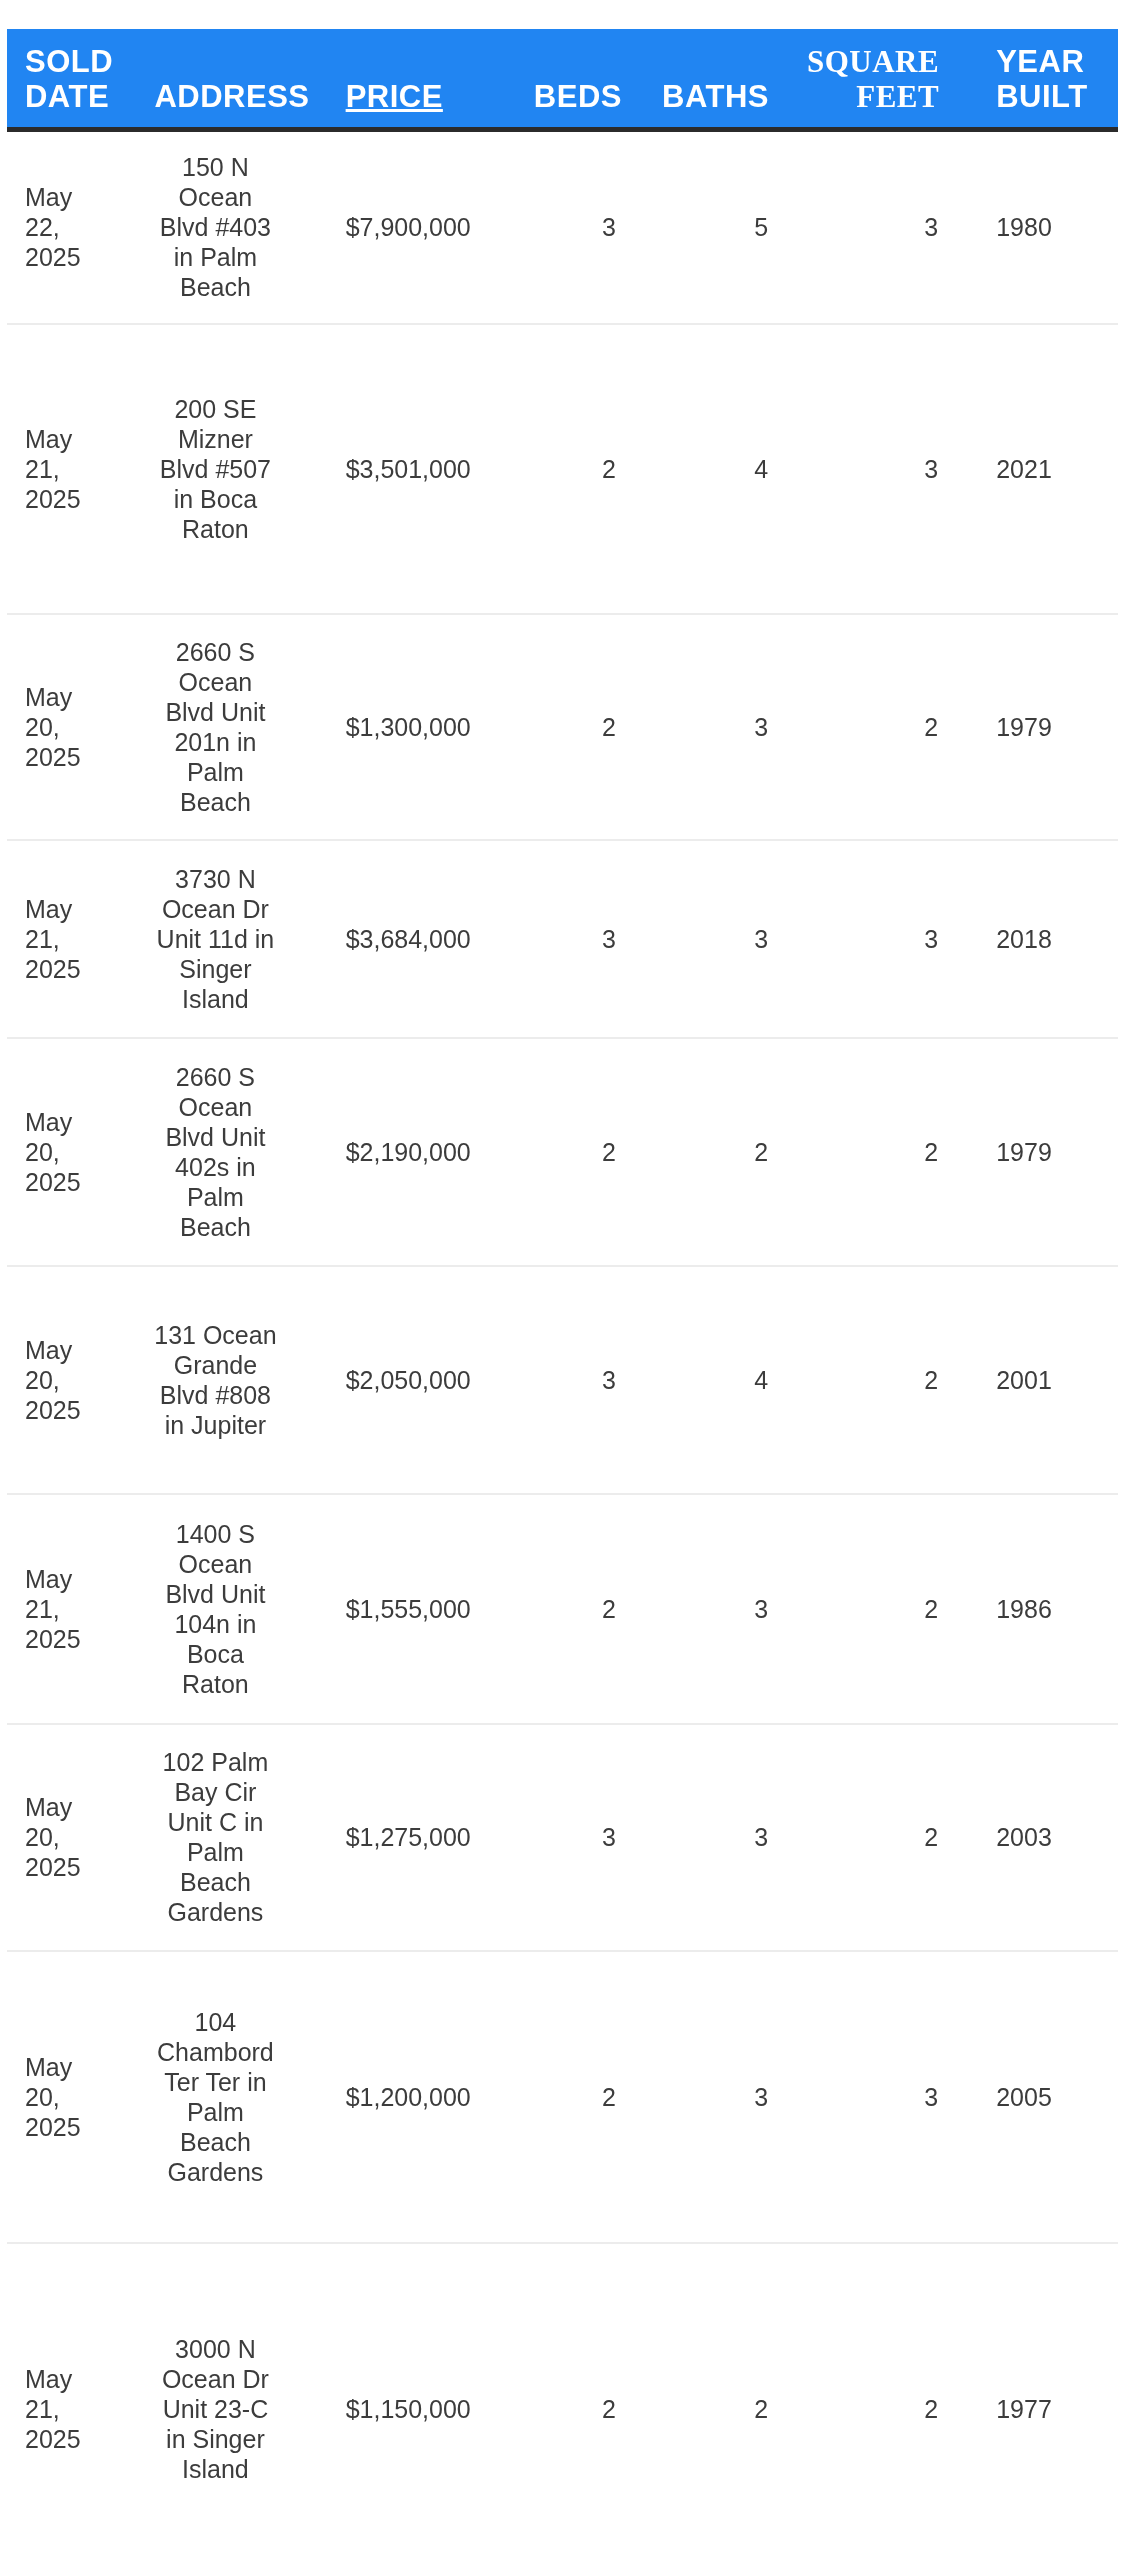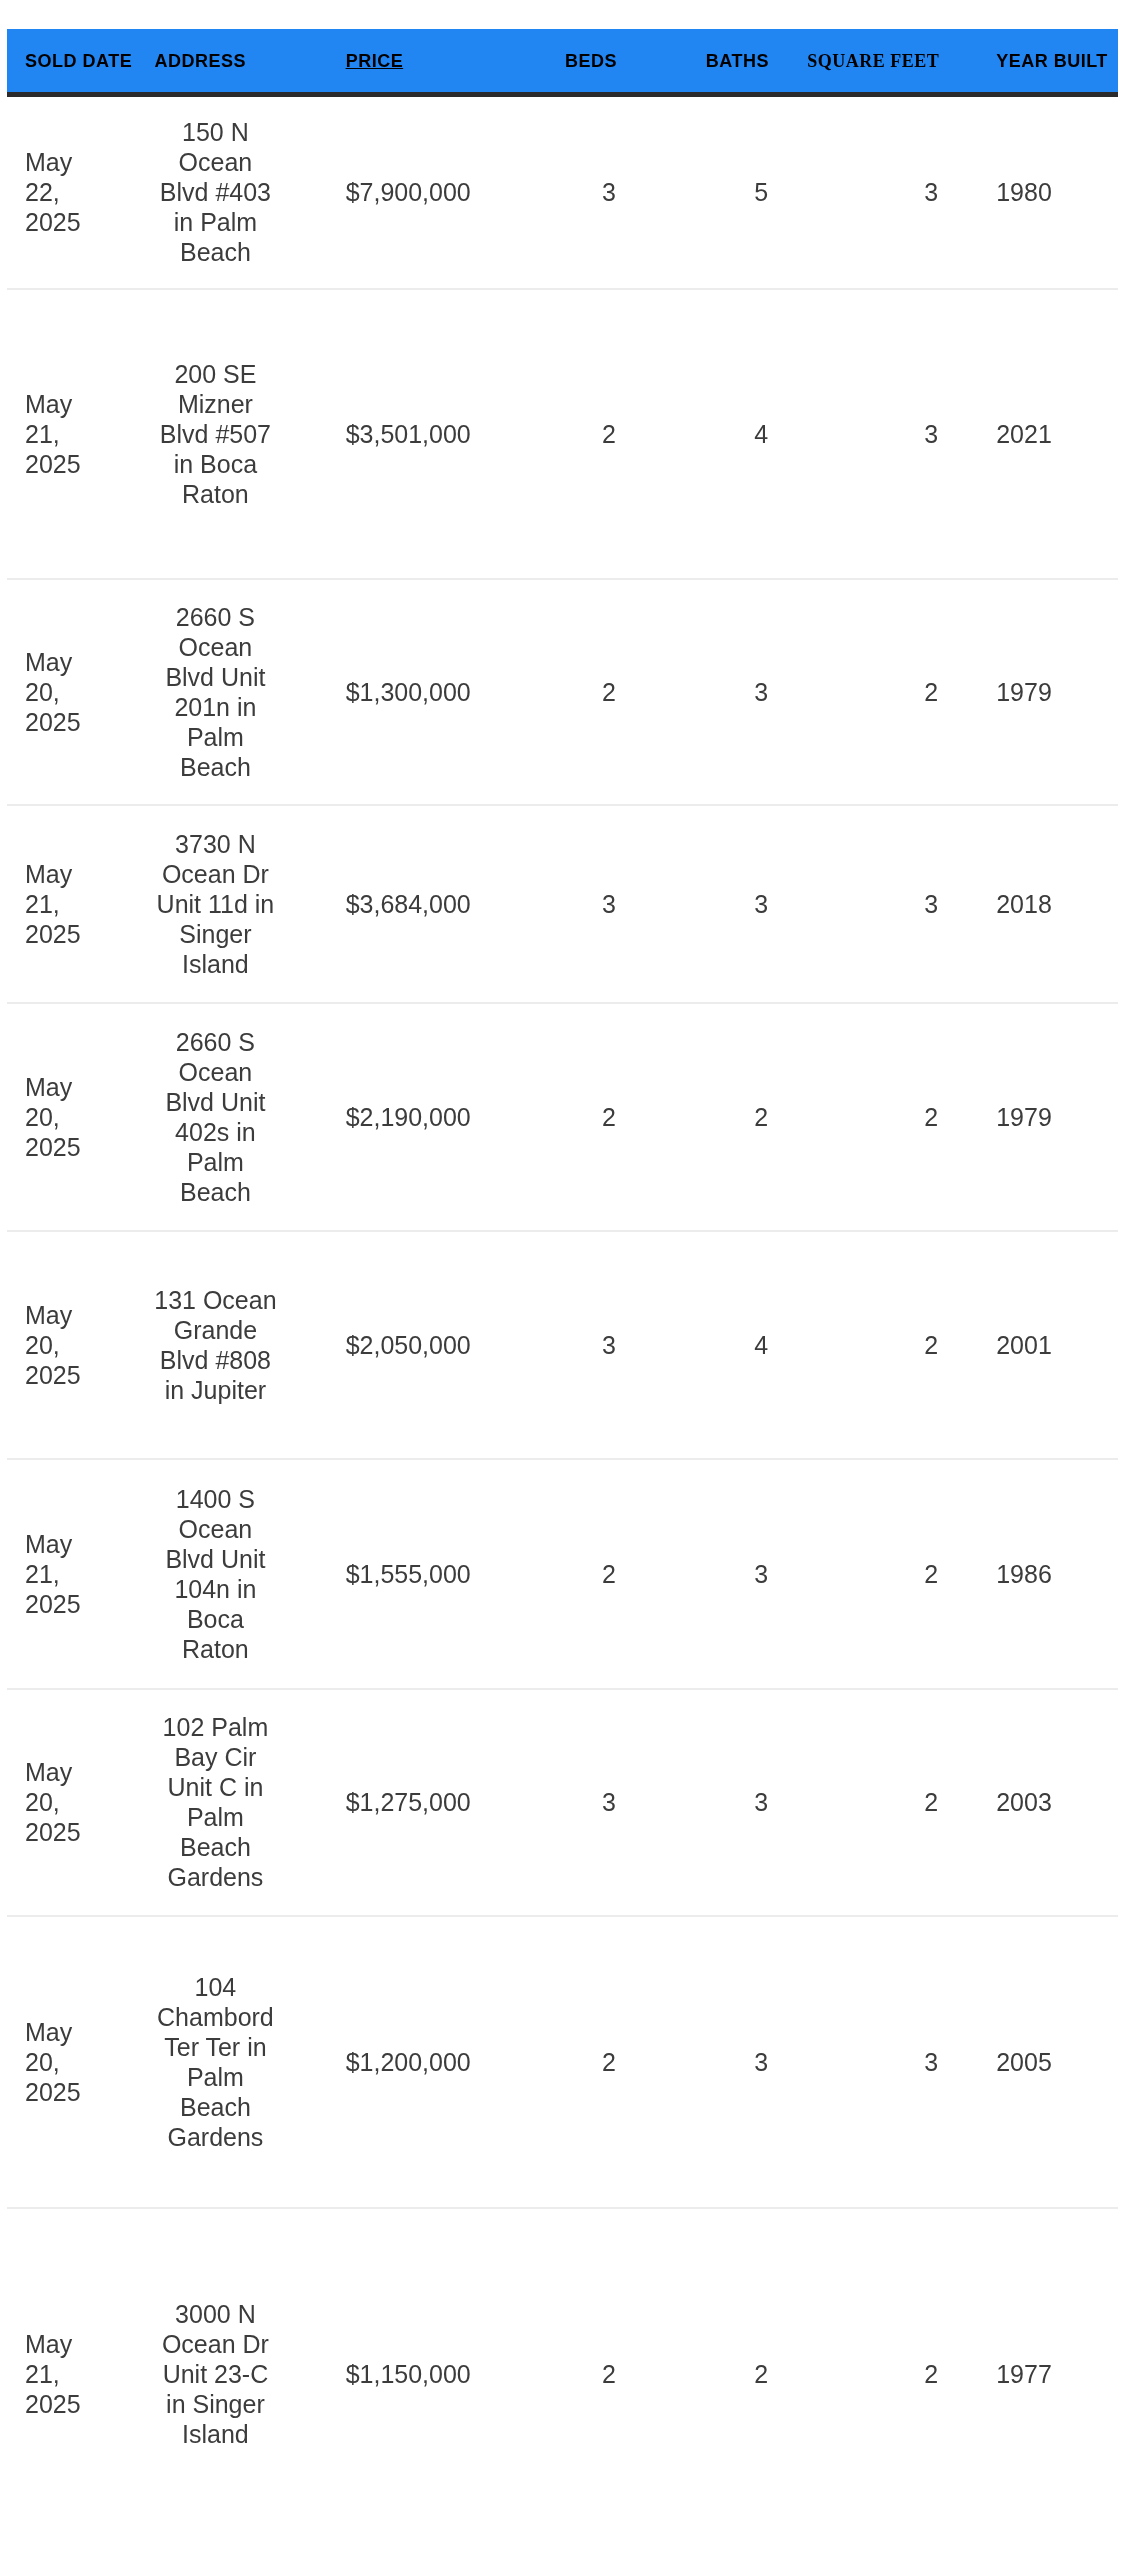--- a/index.html
+++ b/index.html
@@ -26,23 +26,23 @@
   col.c1 { width: 145px; }
   col.c2 { width: 134px; }
   col.c3 { width: 247px; }
   col.c4 { width: 83px; }
   col.c5 { width: 152px; }
   col.c6 { width: 170px; }
   col.c7 { width: 179px; }
 
   thead th {
     background: #2185f2;
-    color: #000000;
+    color: #ffffff;
     font-weight: bold;
-    font-size: 18px;
+    font-size: 31px;
     line-height: 35px;
     letter-spacing: 0.5px;
     vertical-align: bottom;
     text-align: left;
     padding: 15px 0 13px 0;
   }
   thead tr { border-bottom: 5.6px solid #2b2b2b; }
 
   th.h-sold-date  { padding-left: 17.6px; }
   th.h-address    { padding-left: 1.9px; }

